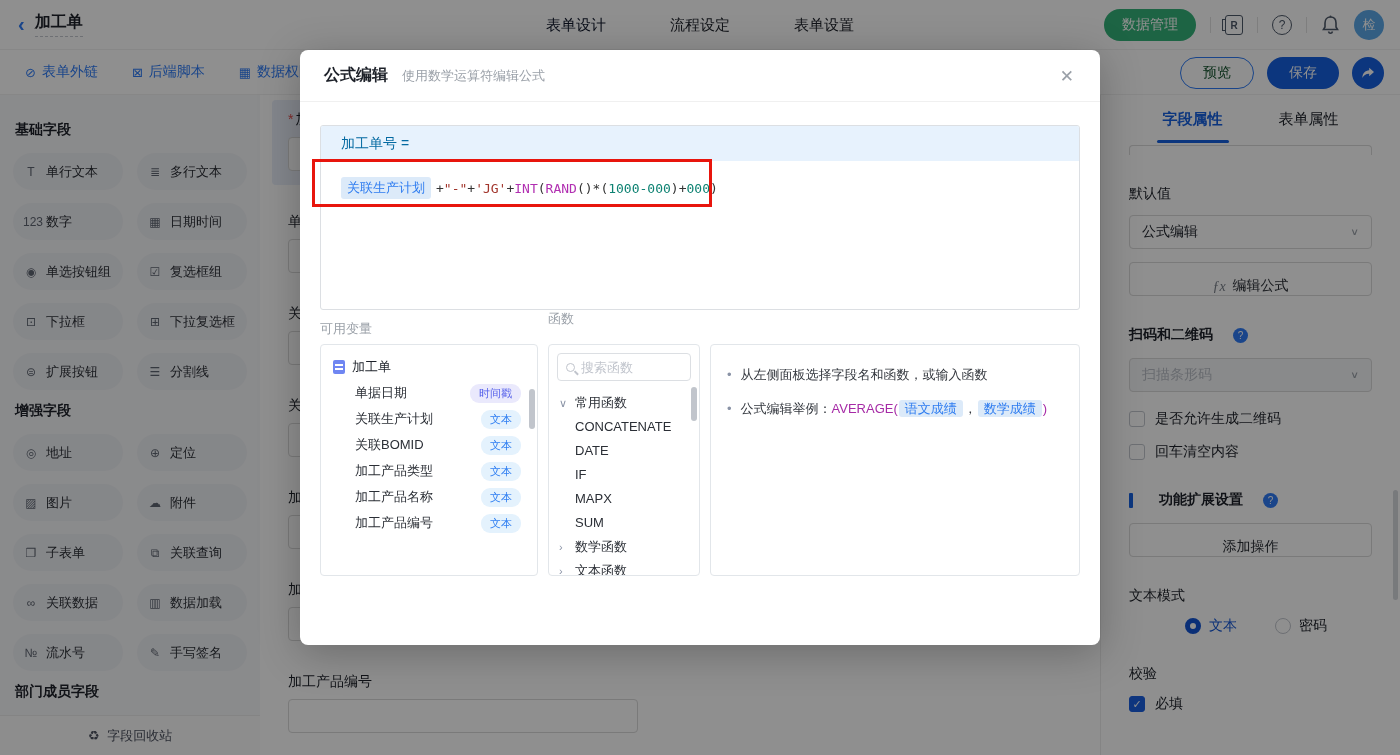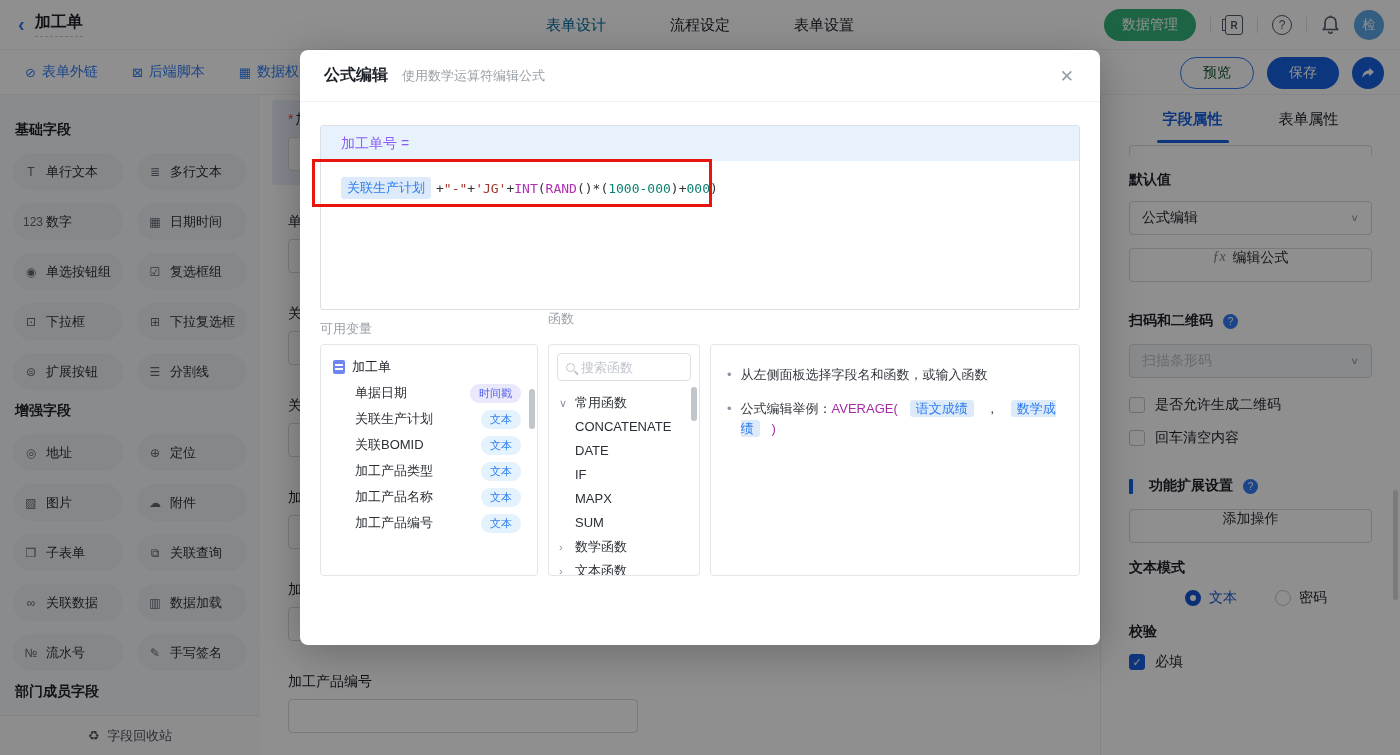--- a/index.html
+++ b/index.html
@@ -11,21 +11,21 @@
   .page { position:absolute; inset:0; width:1400px; height:755px; overflow:hidden; }
 
   
   .topbar { position:absolute; left:0; top:0; width:1400px; height:50px; background:#fff;
             display:flex; align-items:center; border-bottom:1px solid #f0f0f0; }
   .back-chev { color:#2f7cf6; font-size:20px; font-weight:bold; margin:0 10px 0 18px; cursor:pointer; }
   .page-title { font-size:16px; font-weight:700; border-bottom:1px dashed #c4c8cf; padding-bottom:3px; }
   .nav-tabs { position:absolute; left:0; right:0; top:0; height:50px; display:flex;
               justify-content:center; align-items:center; gap:64px; pointer-events:none; }
   .nav-tab { font-size:15px; color:#1d2129; pointer-events:auto; }
-  .nav-tab.active { color:#0369a1; }
+  .nav-tab.active { color:#0f172a; }
   .topbar-right { position:absolute; right:16px; top:0; height:50px; display:flex; align-items:center; gap:14px; }
   .btn-green { background:#35b37a; color:#fff; font-size:14px; height:32px; padding:0 18px;
                border-radius:16px; display:flex; align-items:center; }
   .vdiv { width:1px; height:16px; background:#e0e0e0; }
   .icon-book { width:18px; height:20px; border:1.6px solid #4e5969; border-radius:3px; position:relative;
                display:flex; align-items:center; justify-content:center; font-size:10px; color:#4e5969; font-weight:bold; }
   .icon-book::before { content:""; position:absolute; left:-4px; top:3px; bottom:3px; width:3px;
                        border-left:1.6px solid #4e5969; border-top:1.6px solid #4e5969; border-bottom:1.6px solid #4e5969; }
   .icon-circle-q { width:20px; height:20px; border:1.6px solid #4e5969; border-radius:50%;
                    display:flex; align-items:center; justify-content:center; font-size:12px; color:#4e5969; }
@@ -74,30 +74,30 @@
 
   
   .props { position:absolute; right:0; top:95px; width:300px; bottom:0; background:#fff;
            border-left:1px solid #ececec; overflow:hidden; padding:0 28px; }
   .prop-tabs { display:flex; justify-content:center; gap:56px; height:48px; align-items:center; }
   .prop-tab { font-size:15px; color:#1d2129; position:relative; height:100%; display:flex; align-items:center; cursor:pointer; }
   .prop-tab.active { color:#1660e0; font-weight:700; }
   .prop-tab.active::after { content:""; position:absolute; left:-6px; right:-6px; bottom:0; height:3px;
                             background:#1660e0; border-radius:2px; }
   .partial-input { height:10px; border:1px solid #d9d9d9; border-bottom:none; border-radius:4px 4px 0 0; margin-top:2px; }
-  .prop-label { font-size:14px; font-weight:700; margin:16px 0 12px; }
+  .prop-label { font-size:14px; font-weight:400; margin:30px 0 12px; }
   .prop-select { height:34px; border:1px solid #d9d9d9; border-radius:4px; display:flex; align-items:center;
                  justify-content:space-between; padding:0 12px; font-size:14px; color:#1d2129; cursor:pointer; }
   .prop-select .chev { color:#9aa0a8; font-size:12px; transform:scaleY(.8); }
   .prop-select.disabled { background:#f5f6f8; color:#b9bec6; margin:14px 0 18px; }
   .prop-btn { height:34px; border:1px solid #d9d9d9; border-radius:4px; background:#fff; width:100%;
-              display:flex; align-items:flex-start; justify-content:center; gap:7px; font-size:14px;
+              display:flex; align-items:flex-end; justify-content:center; gap:7px; font-size:14px;
               color:#2b2f36; margin-top:13px; cursor:pointer; }
   .fx { font-style:italic; font-family:"Liberation Serif","DejaVu Serif",serif; color:#7a808a; font-size:14px; }
-  .prop-heading { font-size:14px; font-weight:700; margin:30px 0 14px; display:flex; align-items:center; gap:10px; }
+  .prop-heading { font-size:14px; font-weight:700; margin:30px 0 14px; display:flex; align-items:center; gap:20px; }
   .q-badge { width:15px; height:15px; border-radius:50%; background:#2f7cf6; color:#fff; font-size:10px;
              display:inline-flex; align-items:center; justify-content:center; font-weight:400; }
   .blue-bar { display:inline-block; width:4px; height:15px; background:#1660e0; border-radius:1px; margin-right:6px; }
   .cb-row { display:flex; align-items:center; gap:10px; margin-bottom:15px; }
   .cb { width:16px; height:16px; border:1px solid #c3c7ce; border-radius:3px; background:#fff; flex:none;
         display:flex; align-items:center; justify-content:center; font-size:11px; color:#fff; cursor:pointer; }
   .cb.checked { background:#1a5fe0; border-color:#1a5fe0; }
   .cb.checked.disabled { background:#8aa6e9; border-color:#8aa6e9; }
   .cb-label { font-size:14px; color:#1d2129; }
   .cb-row.disabled .cb-label { color:#9aa0a6; }
@@ -114,21 +114,21 @@
   .modal { position:absolute; left:300px; top:50px; width:800px; height:595px; background:#fff;
            border-radius:8px; z-index:20; box-shadow:0 8px 40px rgba(0,0,0,.25); }
   .modal-head { height:52px; border-bottom:1px solid #f0f0f0; display:flex; align-items:center; padding:0 24px; gap:14px; }
   .modal-title { font-size:16px; font-weight:700; }
   .modal-sub { font-size:13px; color:#9aa0a8; }
   .modal-close { position:absolute; right:26px; top:16px; font-size:17px; color:#9aa0a8; cursor:pointer; }
 
   .formula-box { position:absolute; left:20px; top:75px; width:760px; height:185px;
                  border:1px solid #dcdfe3; border-radius:3px; overflow:hidden; }
   .formula-strip { height:35px; background:#e7f2fd; display:flex; align-items:center; padding:0 20px;
-                   font-size:14px; color:#8b5cf6; }
+                   font-size:14px; color:#0369a1; }
   .formula-body { padding:16px 20px; font-family:"DejaVu Sans Mono","Liberation Mono",monospace; font-size:13px; }
   .formula-line { display:flex; align-items:center; flex-wrap:wrap; }
   .fp-tag { background:#dceaf9; color:#2e7cf0; border-radius:3px; padding:2px 6px; margin-right:5px;
             font-family:"Liberation Sans","DejaVu Sans",sans-serif; font-size:13px; cursor:pointer; }
   .fp-op, .fp-paren { color:#333; }
   .fp-string { color:#a2352c; }
   .fp-func { color:#b12fb1; }
   .fp-num { color:#0d8272; }
 
   .panel-label { position:absolute; font-size:13px; color:#9aa0a8; }
@@ -166,21 +166,21 @@
   .func-search input::placeholder { color:#c0c4cc; }
   .func-tree { padding:2px 4px 0 10px; font-size:13px; color:#2b2f36; position:relative; }
   .func-group { display:flex; align-items:center; gap:6px; height:24px; cursor:pointer; }
   .tree-chev { color:#8a93a6; font-size:11px; width:10px; }
   .func-item { height:24px; line-height:24px; padding-left:16px; cursor:pointer; }
   .fscroll { position:absolute; right:2px; top:42px; width:6px; height:34px; background:#c1c5cc; border-radius:3px; }
 
   .help-list { padding:20px 18px 0 16px; }
   .help-item { display:flex; gap:9px; font-size:13px; color:#33373e; margin-bottom:14px; line-height:20px; }
   .help-dot { color:#8a93a6; font-size:13px; }
-  .help-tag { background:#dceaf9; color:#2e7cf0; border-radius:3px; padding:1px 6px; margin:0 12px; }
+  .help-tag { background:#dceaf9; color:#2e7cf0; border-radius:3px; padding:1px 6px; margin:0 1px; }
   .help-func { color:#a62aa6; }
 
   .modal-footer { position:absolute; right:20px; bottom:19px; display:flex; gap:16px; }
   .btn-cancel { width:76px; height:34px; border:1px solid #d9d9d9; border-radius:4px; background:#fff;
                 font-size:14px; color:#2b2f36; display:flex; align-items:center; justify-content:center; cursor:pointer; }
   .btn-ok { width:86px; height:34px; border-radius:4px; background:#1a6ef4; color:#fff; font-size:14px;
             display:flex; align-items:center; justify-content:center; cursor:pointer; }
 
   .annotation-rect { position:absolute; left:312px; top:159px; width:400px; height:48px;
                      border:3px solid #e8150d; z-index:30; pointer-events:none; }

